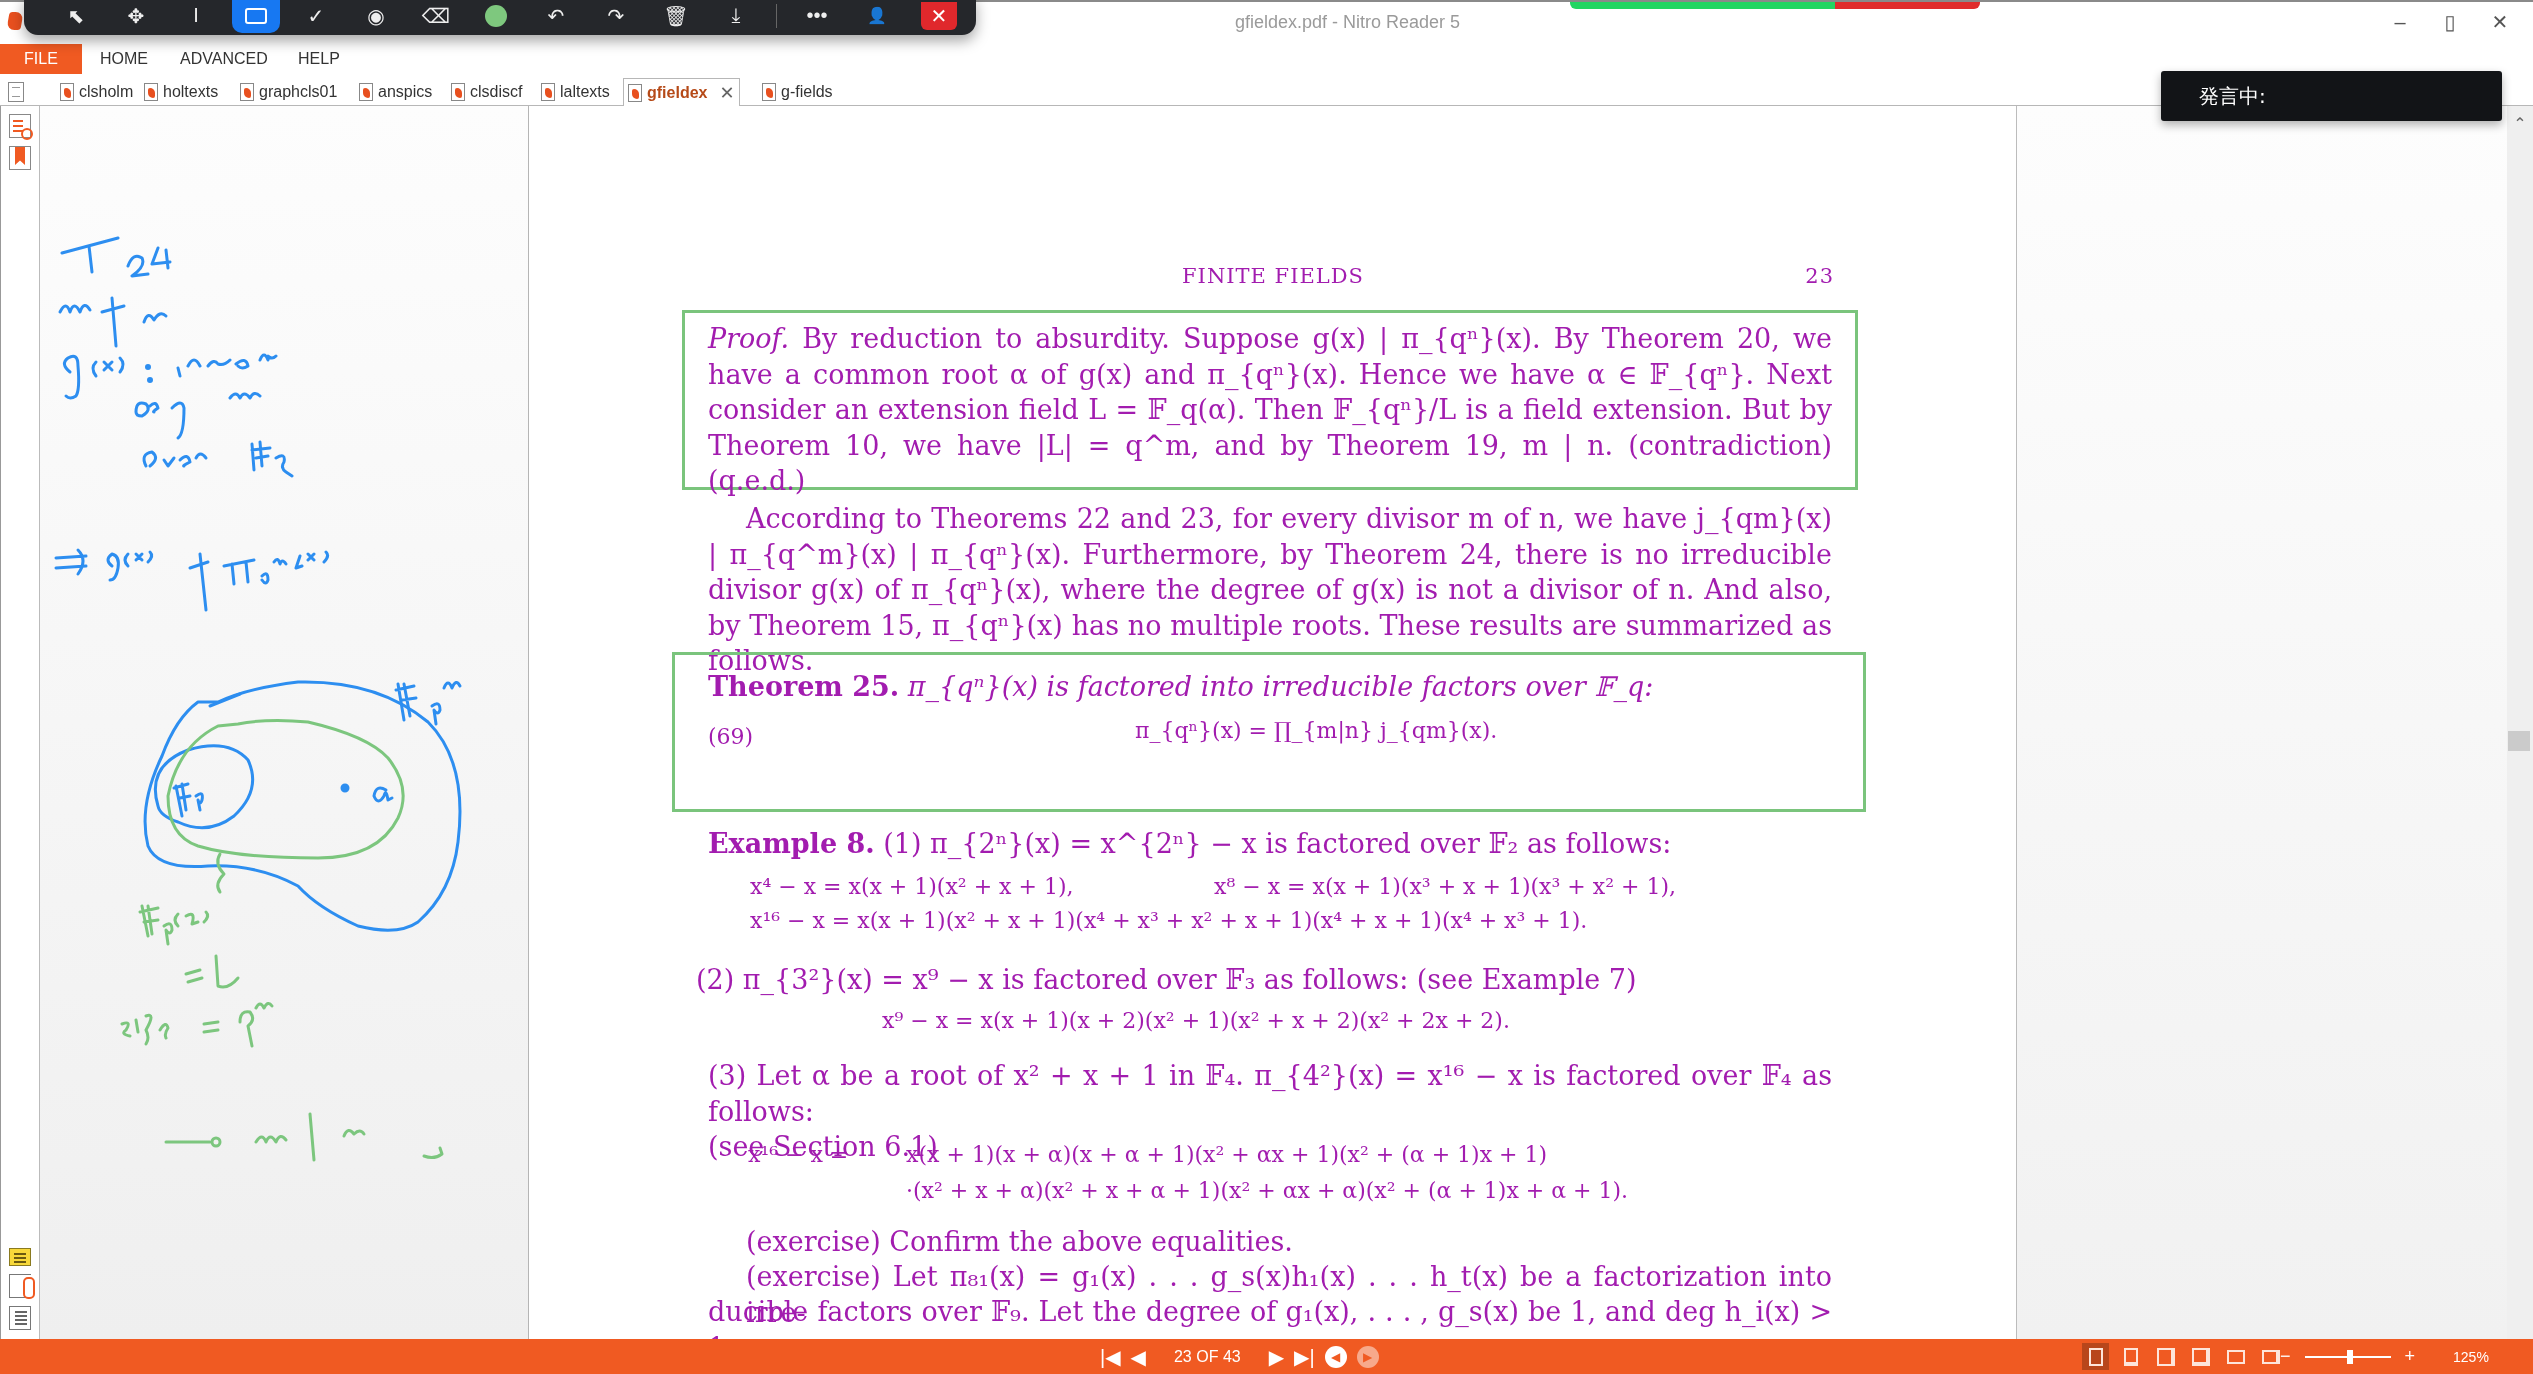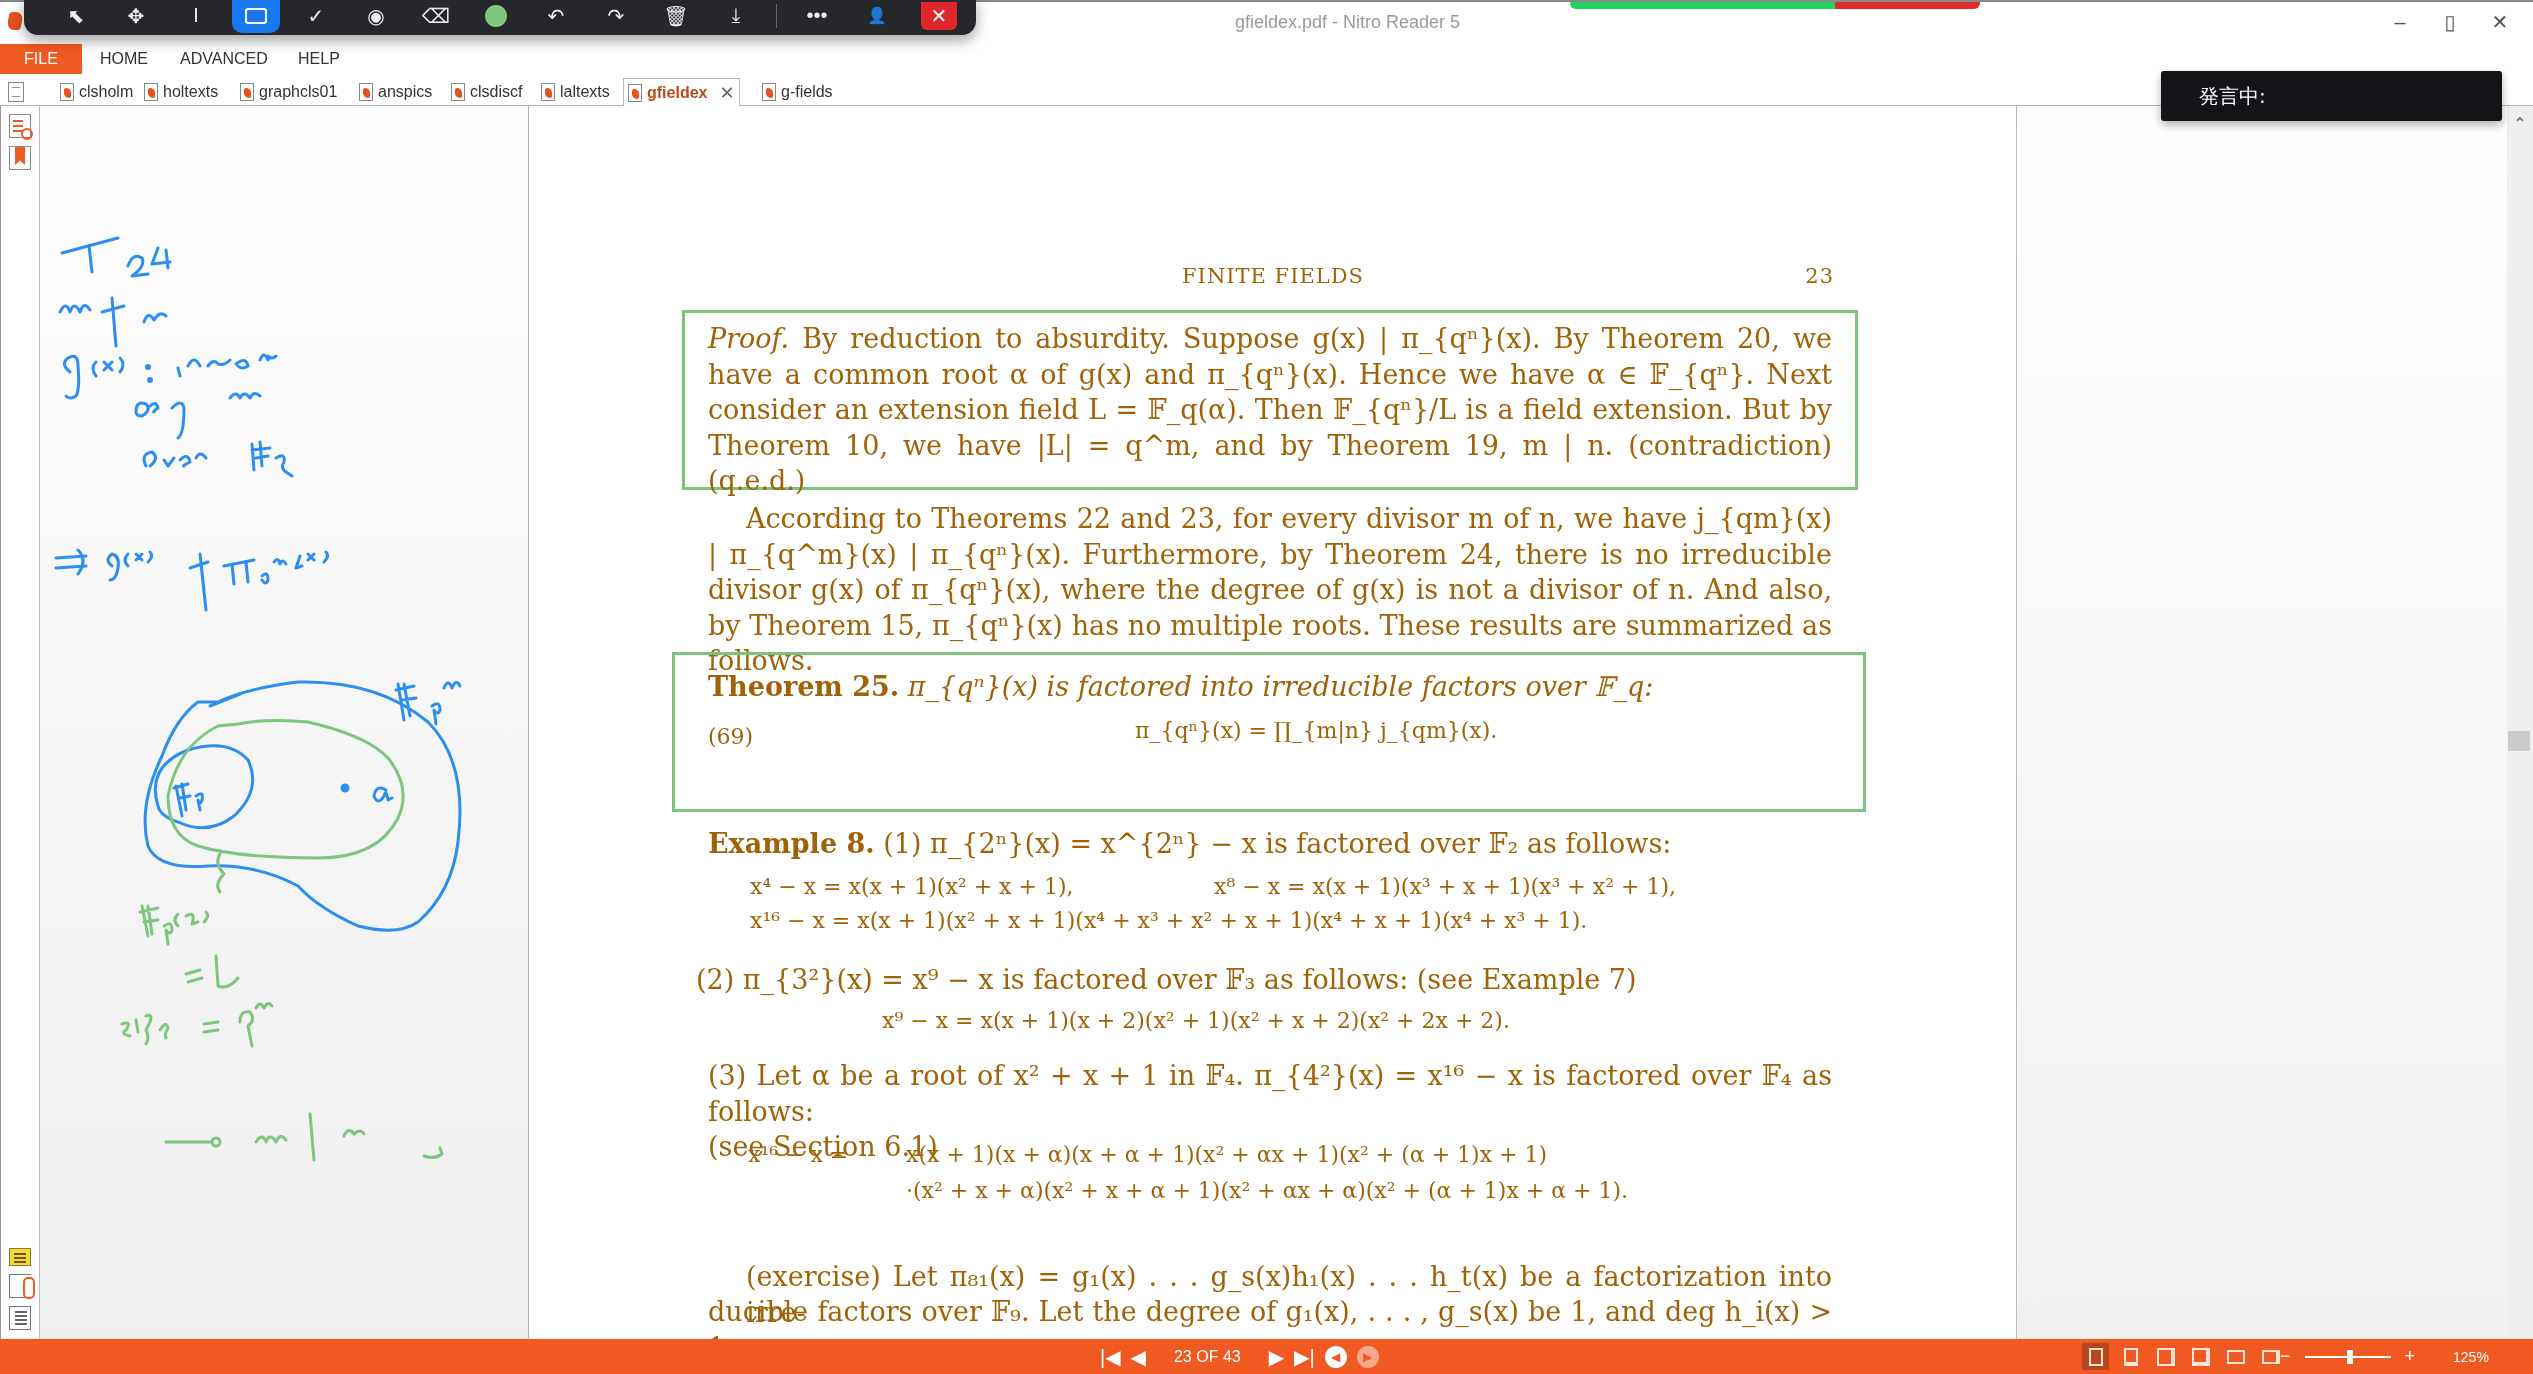--- a/index.html
+++ b/index.html
@@ -53,21 +53,21 @@
   .ico-attach::after { content: ""; position: absolute; right: -4px; top: 2px; width: 8px; height: 18px; border: 2px solid #f05a22; border-radius: 5px; }
   .ico-list { border: 1px solid #777; }
   .ico-list::before { content: ""; position: absolute; left: 5px; top: 4px; width: 12px; height: 2px; background: #666; box-shadow: 0 4px 0 #666, 0 8px 0 #666, 0 12px 0 #666; }
 
   
   .annot-panel { position: absolute; left: 40px; top: 106px; width: 489px; height: 1233px; background: linear-gradient(#fdfdfd, #efefef); border-right: 1px solid #b5b5b5; }
   .annot-panel svg { position: absolute; left: 0; top: 0; }
 
   
   .pdf-page { position: absolute; left: 530px; top: 106px; width: 1486px; height: 1233px; background: #fff; }
-  .pdf-text { font-family: "DejaVu Serif", serif; color: #a16207; }
+  .pdf-text { font-family: "DejaVu Serif", serif; color: #a21caf; }
   .running-head { position: absolute; left: 0; top: 158px; width: 1486px; text-align: center; font-size: 21px; letter-spacing: 1px; }
   .running-head .pgnum { position: absolute; right: 182px; top: 0; }
   .hl-box { position: absolute; border: 3px solid #7ac47c; }
   .para { position: absolute; font-size: 27px; line-height: 35.5px; text-align: justify; }
   .para i { font-family: "DejaVu Serif", serif; font-style: italic; }
   .eq { position: absolute; font-size: 22px; white-space: nowrap; }
 
   
   .right-area { position: absolute; left: 2016px; top: 106px; width: 491px; height: 1233px; background: linear-gradient(#fdfdfd, #f1f1f1); border-left: 1px solid #bcbcbc; }
   .scrollbar { position: absolute; left: 2507px; top: 106px; width: 26px; height: 1233px; background: #efefef; }
@@ -284,20 +284,21 @@
     <div class="eq" style="left:352px; top:902px;">x⁹ − x = x(x + 1)(x + 2)(x² + 1)(x² + x + 2)(x² + 2x + 2).</div>
 
     <div class="para" style="left:178px; top:952px; width:1124px;">
       <div>(3) Let α be a root of x² + x + 1 in 𝔽₄. π_{4²}(x) = x¹⁶ − x is factored over 𝔽₄ as follows:</div>
       <div>(see Section 6.1)</div>
     </div>
     <div class="eq" style="left:218px; top:1036px;">x¹⁶ − x =</div>
     <div class="eq" style="left:376px; top:1036px;">x(x + 1)(x + α)(x + α + 1)(x² + αx + 1)(x² + (α + 1)x + 1)</div>
     <div class="eq" style="left:376px; top:1072px;">·(x² + x + α)(x² + x + α + 1)(x² + αx + α)(x² + (α + 1)x + α + 1).</div>
 
+    <div class="para" style="left:216px; top:1118px; width:1086px;">(exercise) Confirm the above equalities.</div>
     <div class="para" style="left:216px; top:1153px; width:1086px;">(exercise) Let π₈₁(x) = g₁(x) . . . g_s(x)h₁(x) . . . h_t(x) be a factorization into irre-</div>
     <div class="para" style="left:178px; top:1188px; width:1124px;">ducible factors over 𝔽₉. Let the degree of g₁(x), . . . , g_s(x) be 1, and deg h_i(x) &gt; 1.</div>
   </div>
 
   <div class="right-area"></div>
   <div class="scrollbar">
     <div class="scroll-up">⌃</div>
     <div class="scroll-thumb"></div>
 
   </div>

